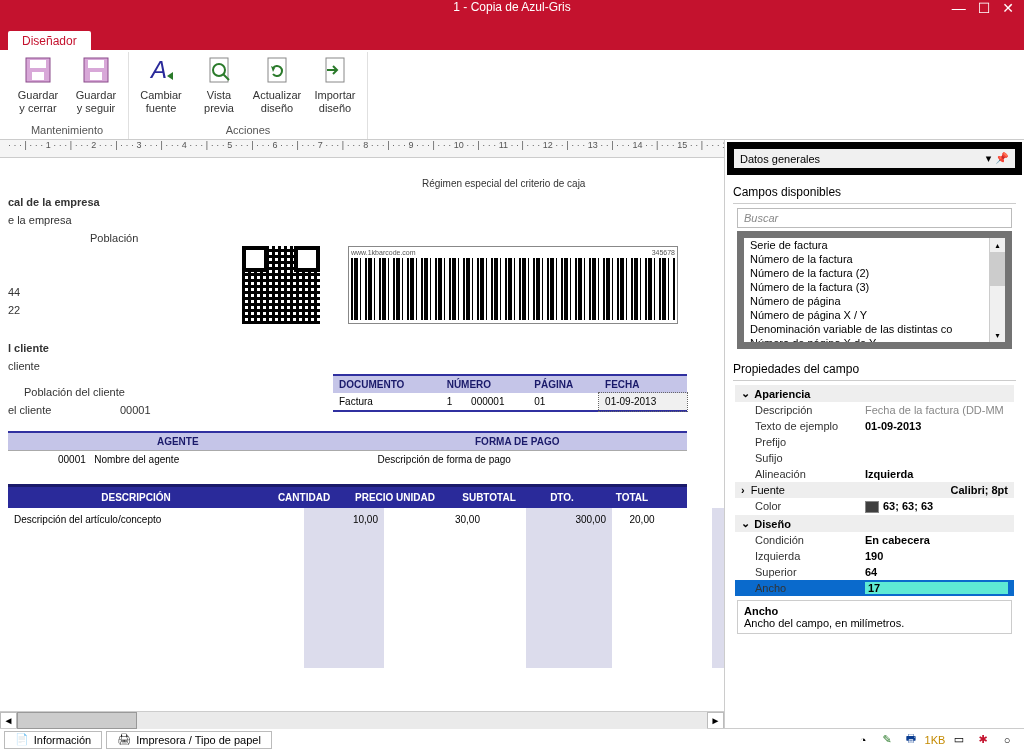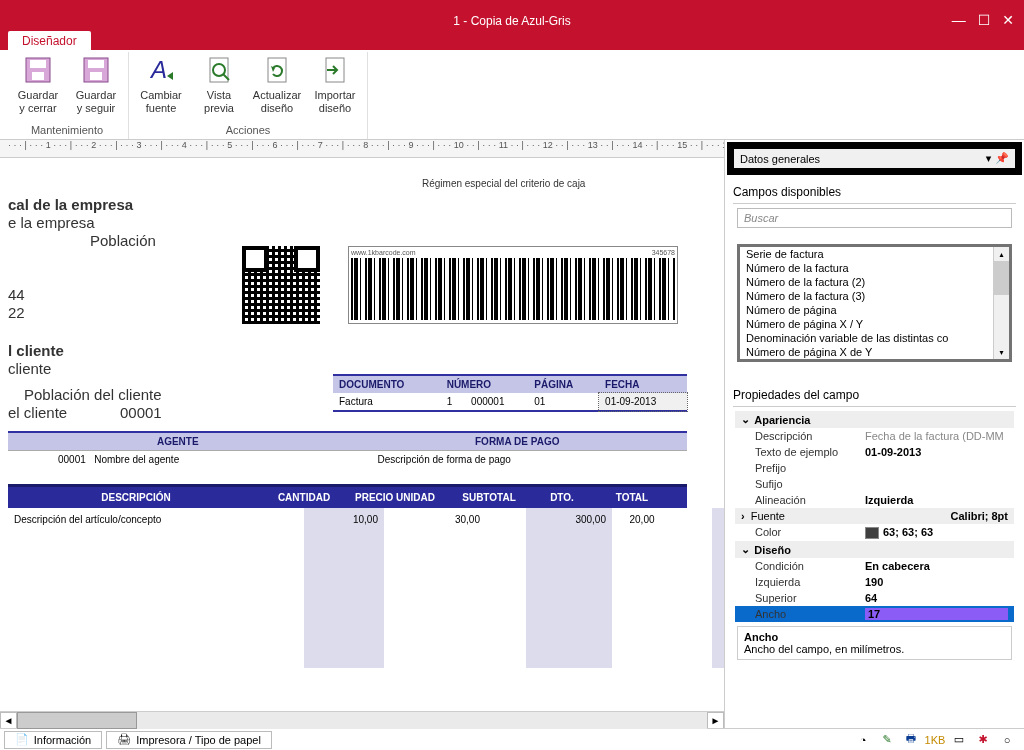--- a/index.html
+++ b/index.html
@@ -1,19 +1,19 @@
 <!DOCTYPE html>
 <html><head>
 <meta charset="utf-8">
 <style>
 * { margin: 0; padding: 0; box-sizing: border-box; font-family: 'Segoe UI', Tahoma, sans-serif; }
 body { background: #fff; width: 1024px; height: 750px; overflow: hidden; display: flex; flex-direction: column; }
 
 
-.title-bar { background: #c4122e; height: 28px; display: flex; align-items: flex-end; color: #fff; font-size: 12px; position: relative; }
+.title-bar { background: #c4122e; height: 28px; display: flex; align-items: flex-start; color: #fff; font-size: 12px; position: relative; }
 .title-bar .title { position: absolute; left: 50%; transform: translateX(-50%); }
 .title-bar .controls { margin-left: auto; display: flex; gap: 12px; padding-right: 10px; font-size: 14px; }
 .title-bar .controls span { cursor: pointer; }
 
 
 .tab-row { background: #c4122e; height: 22px; display: flex; align-items: flex-end; padding-left: 8px; }
 .tab-row .tab { background: #fff; color: #c4122e; padding: 3px 14px 2px; font-size: 12px; border-radius: 2px 2px 0 0; }
 
 
 .ribbon { background: #fff; border-bottom: 1px solid #ccc; height: 90px; display: flex; padding: 2px 6px 0; }
@@ -23,21 +23,21 @@
 .ribbon-btn .icon { width: 32px; height: 32px; margin-bottom: 3px; display: flex; align-items: center; justify-content: center; }
 .ribbon-group .label { font-size: 11px; color: #555; padding: 2px 0 3px; }
 
 
 .main { flex: 1; display: flex; min-height: 0; }
 .design-area { flex: 1; display: flex; flex-direction: column; min-width: 0; }
 .ruler { height: 18px; background: #f5f5f5; border-bottom: 1px solid #ccc; font-size: 9px; color: #555; position: relative; overflow: hidden; white-space: nowrap; padding-left: 8px; letter-spacing: 0; }
 .canvas-scroll { flex: 1; overflow: auto; background: #fff; position: relative; }
 .canvas { width: 700px; min-height: 560px; background-image: radial-gradient(#ddd 0.5px, transparent 0.5px); background-size: 6px 6px; position: relative; padding: 8px 8px 8px 8px; }
 
-.canvas .txt { position: absolute; font-size: 15px; color: #333; white-space: nowrap; }
+.canvas .txt { position: absolute; font-size: 11px; color: #333; white-space: nowrap; }
 .canvas .small { font-size: 10px; }
 
 .qr { position: absolute; left: 242px; top: 88px; width: 78px; height: 78px; background:
   repeating-linear-gradient(0deg, #000 0 3px, transparent 3px 6px),
   repeating-linear-gradient(90deg, #000 0 3px, transparent 3px 6px);
   background-blend-mode: difference;
 }
 .qr::before, .qr::after { content:''; position:absolute; width:18px; height:18px; border:4px solid #000; background:#fff; }
 .qr::before { left:0; top:0; }
 .qr::after { right:0; top:0; }
@@ -77,34 +77,34 @@
 .hscroll .track { flex: 1; height: 17px; background: #eaeaea; position: relative; }
 .hscroll .thumb { position: absolute; left: 0; top: 0; width: 120px; height: 100%; background: #ccc; border: 1px solid #999; }
 
 
 .right-panel { width: 300px; border-left: 1px solid #ccc; display: flex; flex-direction: column; background: #fff; font-size: 11px; }
 .rp-title { background: #f0f0f0; border: 7px solid #000000; padding: 3px 6px; display: flex; align-items: center; margin:2px 2px 6px; }
 .rp-title .sp { margin-left: auto; display:flex; gap:4px; }
 .rp-section { padding: 0 8px 6px; }
 .rp-section h4 { font-size: 12px; font-weight: normal; padding: 4px 0; border-bottom: 1px solid #ccc; margin-bottom: 4px; }
 .search-box { border: 1px solid #bbb; padding: 3px 6px; color: #888; font-style: italic; margin: 4px 4px 2px; }
-.field-list { border: 3px solid #737373; height: 118px; overflow: hidden; margin: 16px 4px; position: relative; font-size: 11px; }
+.field-list { border: 7px solid #737373; height: 118px; overflow: hidden; margin: 3px 4px; position: relative; font-size: 11px; }
 .field-list .item { padding: 1px 6px; cursor: pointer; white-space: nowrap; overflow: hidden; }
 .field-list .item.selected { background: #0a3d91; color: #fff; }
 .field-list .scrollbar { position: absolute; right: 0; top: 0; bottom: 0; width: 16px; background: #f0f0f0; border-left: 1px solid #ccc; }
 .field-list .scrollbar .th { position:absolute; top:14px; width:100%; height:34px; background:#ccc; }
 .field-list .scrollbar .ar { position:absolute; width:100%; height:14px; display:flex; align-items:center; justify-content:center; font-size:8px; }
 
 .prop-list { margin: 4px 2px; font-size: 11px; }
 .prop-group { background: #eee; padding: 2px 6px; font-weight: bold; display:flex; align-items:center; gap:4px; }
 .prop-row { display: flex; padding: 2px 6px 2px 20px; }
 .prop-row .k { width: 110px; color: #333; }
 .prop-row .v { flex: 1; font-weight: bold; }
 .prop-row.selected { background: #0a6acc; color: #fff; }
-.prop-row.selected .v { background: #8b5cf6; color: #000; padding: 0 3px; }
+.prop-row.selected .v { background: #5eead4; color: #000; padding: 0 3px; }
 .prop-desc { border: 1px solid #ccc; margin: 4px 4px 2px; padding: 4px 6px; }
 .prop-desc .t { font-weight: bold; }
 .color-sw { display:inline-block; width:14px; height:12px; background:#3f3f3f; vertical-align:middle; margin-right:4px; border:1px solid #888; }
 
 
 .status-bar { height: 22px; border-top: 1px solid #ccc; display: flex; align-items: center; font-size: 11px; background: #fff; }
 .status-bar .btn { border: 1px solid #bbb; padding: 1px 10px; margin-left: 4px; display: flex; align-items: center; gap: 5px; cursor: pointer; height: 18px; }
 .status-bar .icons { margin-left: auto; display: flex; gap: 6px; padding-right: 8px; }
 .status-bar .icons span { width: 18px; height: 16px; display: flex; align-items: center; justify-content: center; border:1px solid transparent; font-size:11px; }
 

